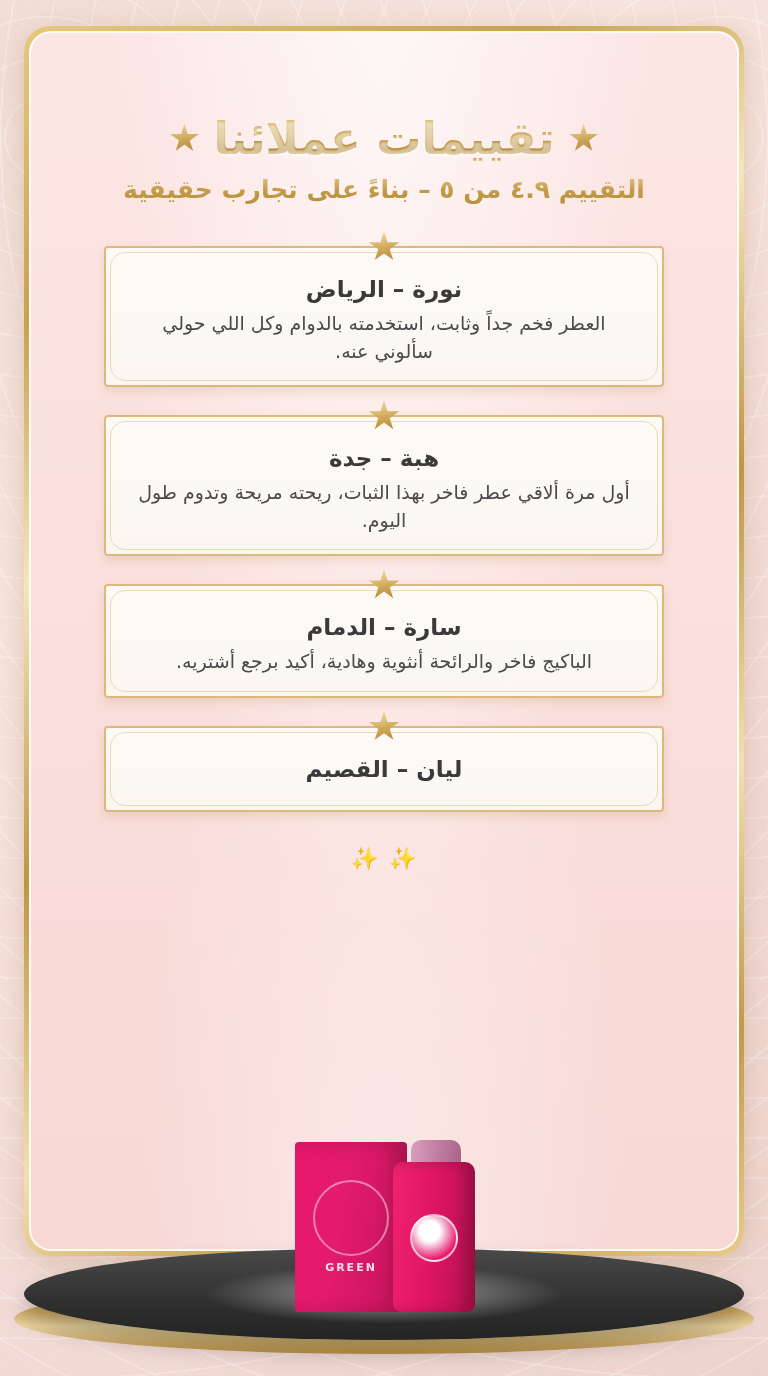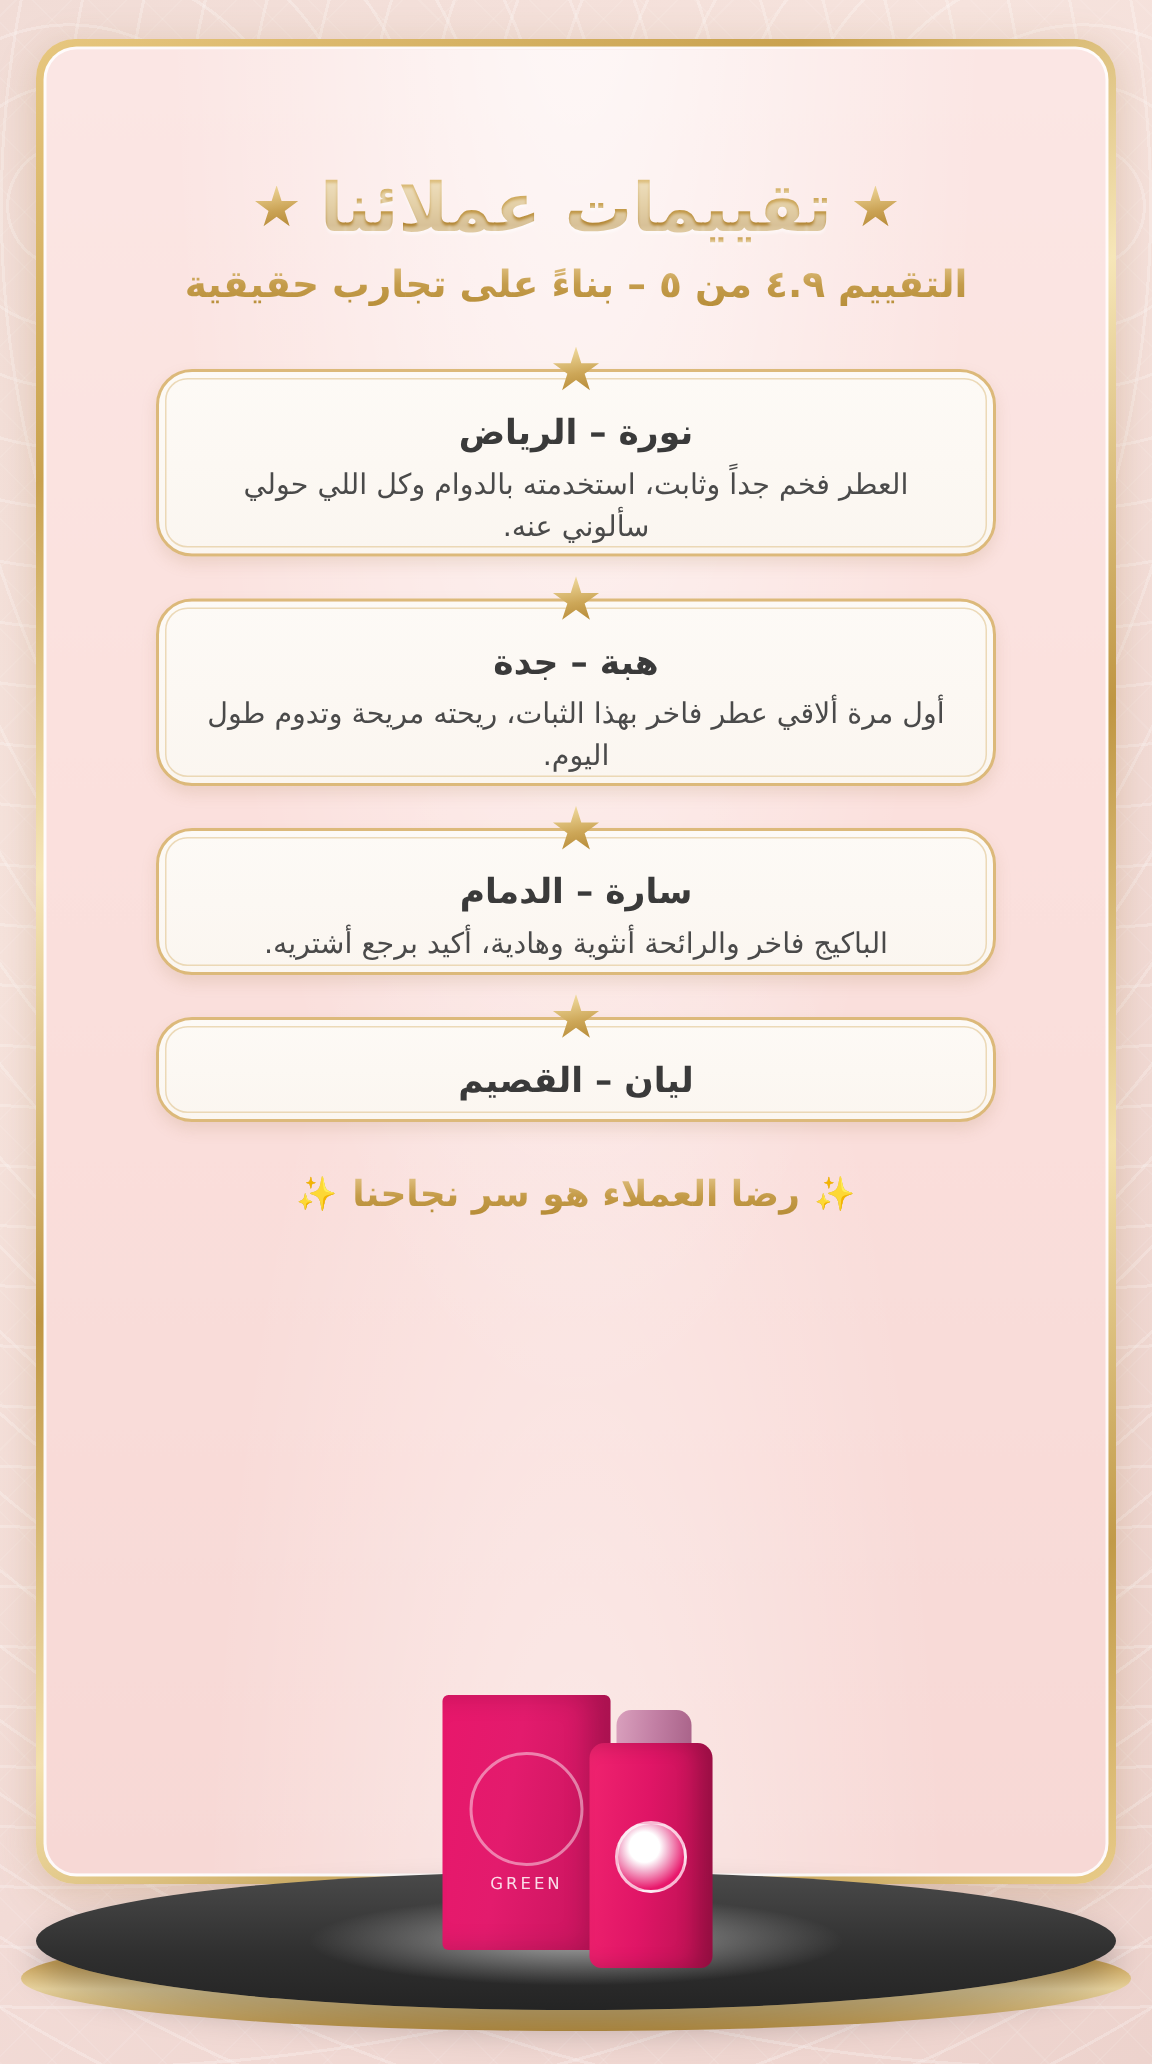--- a/index.html
+++ b/index.html
@@ -135,22 +135,22 @@
 
   .card-wrap {
     position: relative;
     width: 560px;
   }
 
   .card {
     position: relative;
     background: linear-gradient(180deg, #fdfaf6 0%, #fbf6f0 100%);
     border: 2px solid #dcb97a;
-    border-radius: 24px;
-    padding: 28px 26px 4px;
+    border-radius: 4px;
+    padding: 28px 26px 20px;
     text-align: center;
     box-shadow: 0 5px 10px rgba(174,132,88,0.18);
   }
 
   .card::before {
     content: "";
     position: absolute;
     inset: 4px;
     border: 1px solid rgba(220,185,122,0.5);
     border-radius: 15px;
@@ -240,26 +240,27 @@
     left: 50%;
     transform: translateX(-50%);
     width: 190px;
     height: 175px;
     z-index: 5;
   }
 
   .box {
     position: absolute;
     left: 6px;
-    bottom: 12px;
+    bottom: 0;
     width: 112px;
     height: 170px;
     border-radius: 4px;
     background: linear-gradient(100deg, #e8176b 0%, #e31b6d 40%, #c4135b 100%);
     box-shadow: inset -14px 0 18px rgba(0,0,0,0.18);
+    font-weight: bold;
   }
 
   .box::before {
     content: "";
     position: absolute;
     left: 50%;
     top: 38px;
     transform: translateX(-50%);
     width: 72px; height: 72px;
     border-radius: 50%;
@@ -370,21 +371,20 @@
           <div class="card">
             <span class="card-star"></span>
             <div class="reviewer">ليان – القصيم</div>
           </div>
         </div>
 
       </div>
 
       <div class="tagline">
         <span class="sparkle">✨</span>
-        <span>رضا العملاء هو سر نجاحنا</span>
         <span class="sparkle">✨</span>
       </div>
 
     </div>
   </div>
 
   <div class="podium">
     <div class="podium-rim"></div>
     <div class="podium-top"></div>
     <div class="glow"></div>

